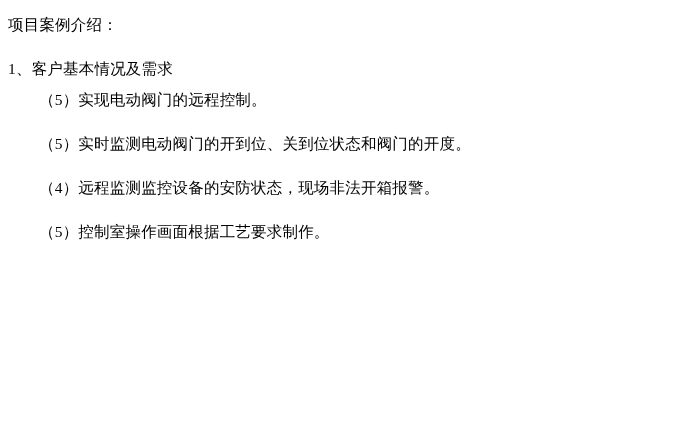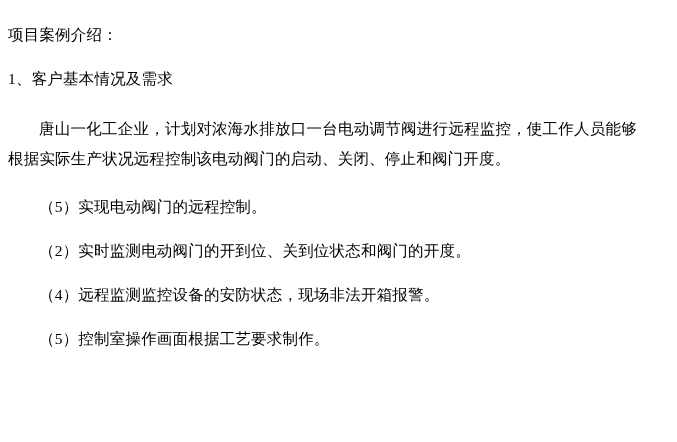--- a/index.html
+++ b/index.html
@@ -12,55 +12,54 @@
     height: 442px;
     font-family: "Liberation Serif", "DejaVu Serif", serif;
     color: #000000;
     overflow: hidden;
   }
   .page {
     position: relative;
     width: 677px;
     height: 442px;
     box-sizing: border-box;
-    padding: 20px 40px 0 8px;
+    padding: 10px 40px 0 8px;
   }
   .para {
     font-size: 15.5px;
     line-height: 30px;
     margin: 0 0 14px 0;
     text-align: justify;
     letter-spacing: 0.2px;
   }
   .para.heading-sub {
-    margin-bottom: 20px;
+    margin-bottom: 1px;
   }
   .indent-2 {
     text-indent: 2em;
   }
   .indent-list {
     text-indent: 2em;
   }
   .body-block {
     margin-bottom: 18px;
   }
 </style>
 </head>
 <body>
 
 <div class="page">
 
   <p class="para">项目案例介绍：</p>
 
   <p class="para heading-sub">1、客户基本情况及需求</p>
 
-  <p class="para indent-2 body-block">唐山一化工企业，计划对浓海水排放口一台电动调节阀进行远程监控，使工作人员能够根据实际生产状况远程控制该电动阀门的启动、关闭、停止和阀门开度。</p>
 
   <p class="para indent-list">（5）实现电动阀门的远程控制。</p>
 
-  <p class="para indent-list">（2）实时监测电动阀门的开到位、关到位状态和阀门的开度。</p>
+  <p class="para indent-list">（5）实时监测电动阀门的开到位、关到位状态和阀门的开度。</p>
 
 
   <p class="para indent-list">（4）远程监测监控设备的安防状态，现场非法开箱报警。</p>
 
   <p class="para indent-list">（5）控制室操作画面根据工艺要求制作。</p>
 
 </div>
 
 </body></html>

